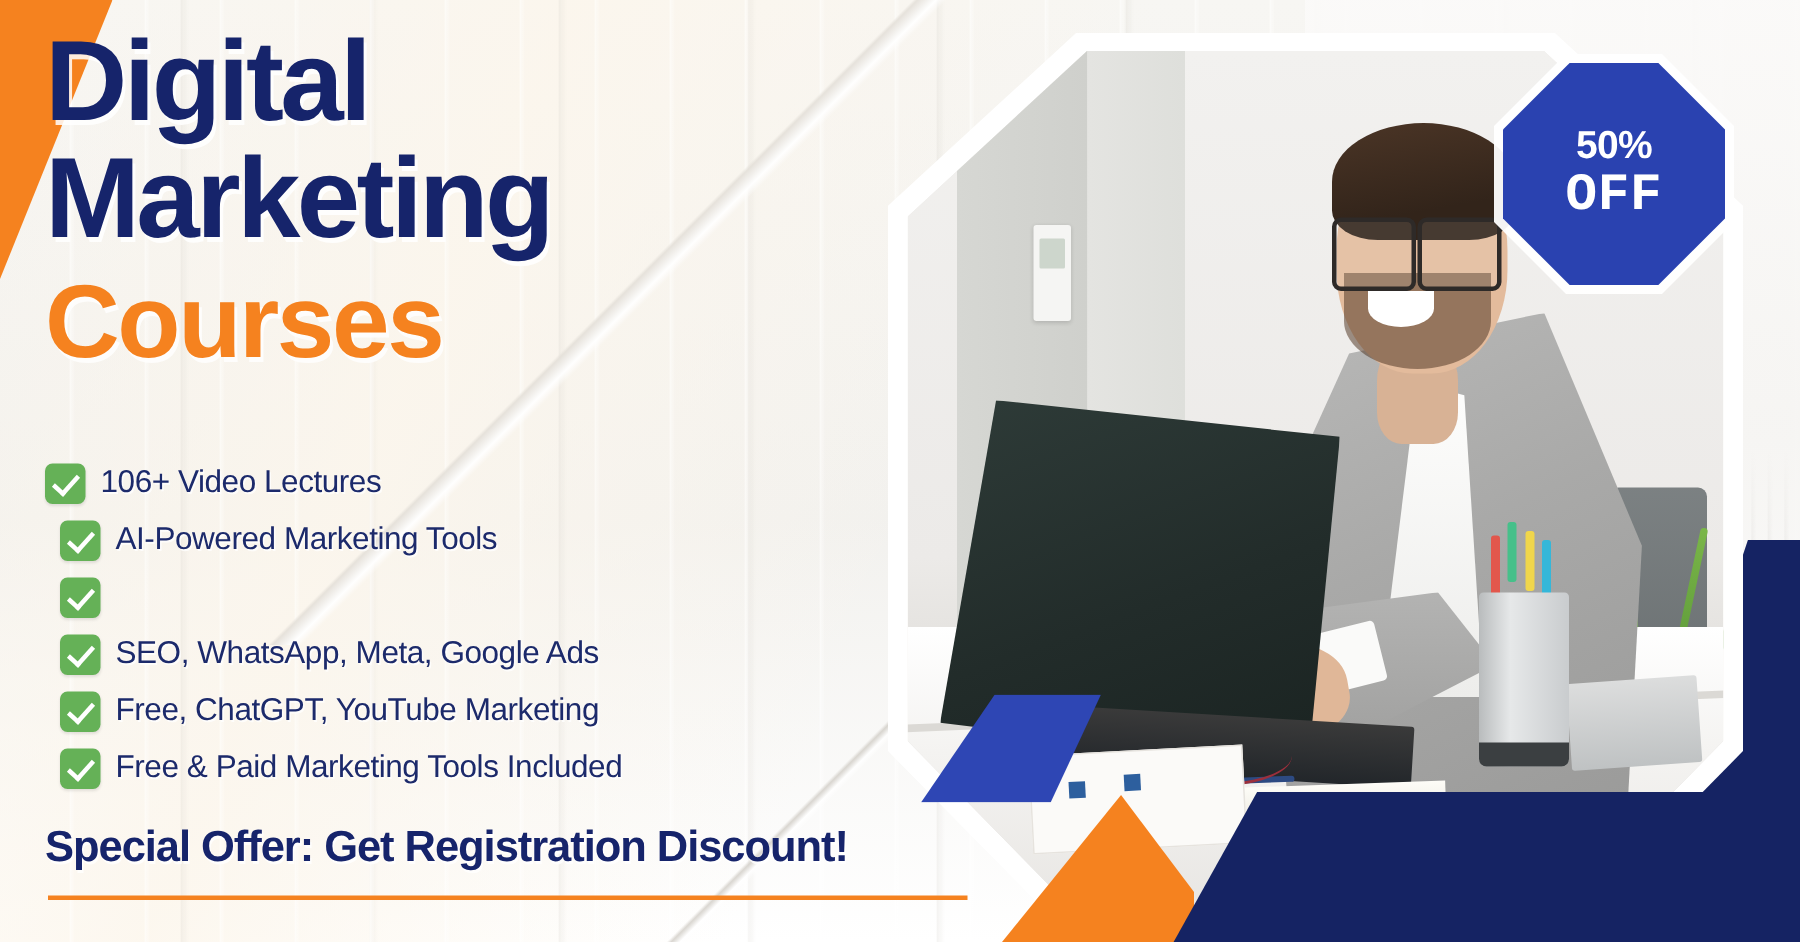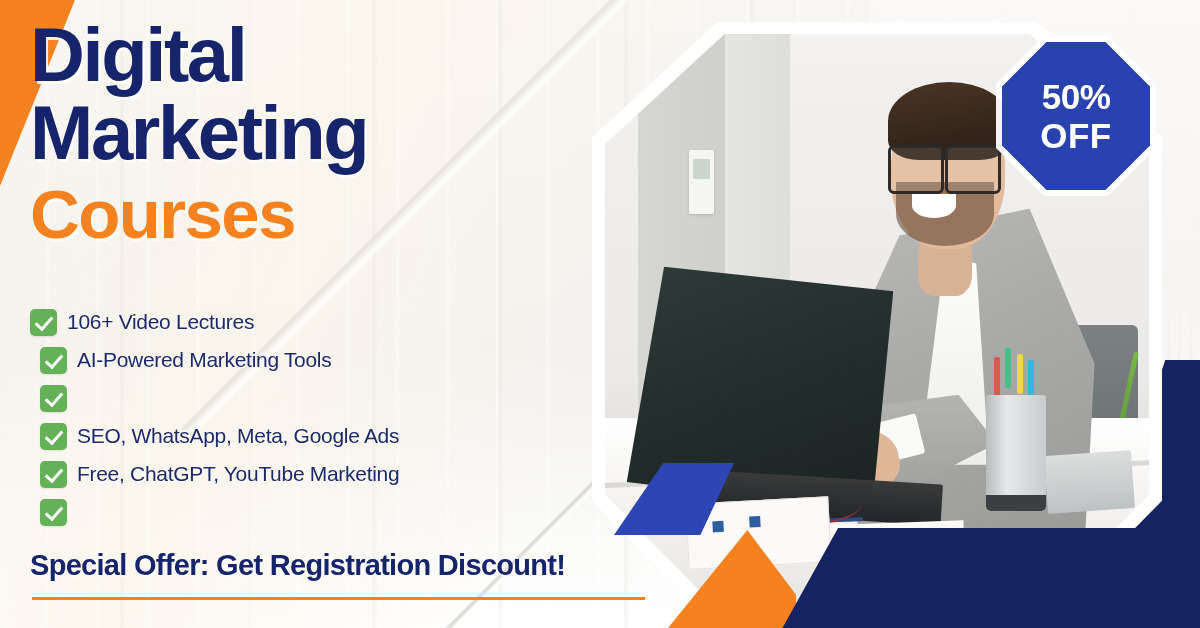--- a/index.html
+++ b/index.html
@@ -332,22 +332,22 @@
     line-height: 1.02;
     text-align: center;
   }
   .badge-outline {
     position: absolute;
     left: 996px; top: 36px;
     width: 160px; height: 160px;
     background: rgba(255,255,255,0.95);
     clip-path: polygon(30% 0%, 70% 0%, 100% 30%, 100% 70%, 70% 100%, 30% 100%, 0% 70%, 0% 30%);
   }
-  .badge-pct { font-size: 35px; font-weight: 700; letter-spacing: -0.5px; }
-  .badge-off { font-size: 35px; font-weight: 700; letter-spacing: 0.5px; margin-top: 3px; }
+  .badge-pct { font-size: 26px; font-weight: 700; letter-spacing: -0.5px; }
+  .badge-off { font-size: 35px; font-weight: 700; letter-spacing: 0.5px; margin-top: 3px; font-family: Liberation Mono, monospace; }
 
   
   .content {
     position: absolute;
     left: 0; top: 0;
     width: 660px; height: 564px;
     z-index: 6;
   }
   .headline {
     position: absolute;
@@ -527,20 +527,21 @@
       <div class="feat">
         <span class="chk"></span>
         <span class="feat-txt">SEO, WhatsApp, Meta, Google Ads</span>
       </div>
       <div class="feat">
         <span class="chk"></span>
         <span class="feat-txt">Free, ChatGPT, YouTube Marketing</span>
       </div>
       <div class="feat">
         <span class="chk"></span>
+        <span class="feat-txt">Free &amp; Paid Marketing Tools Included</span>
       </div>
     </div>
 
     <div class="offer">Special Offer: Get Registration Discount!</div>
     <div class="rule"></div>
 
   </div>
 
 </div>
 

